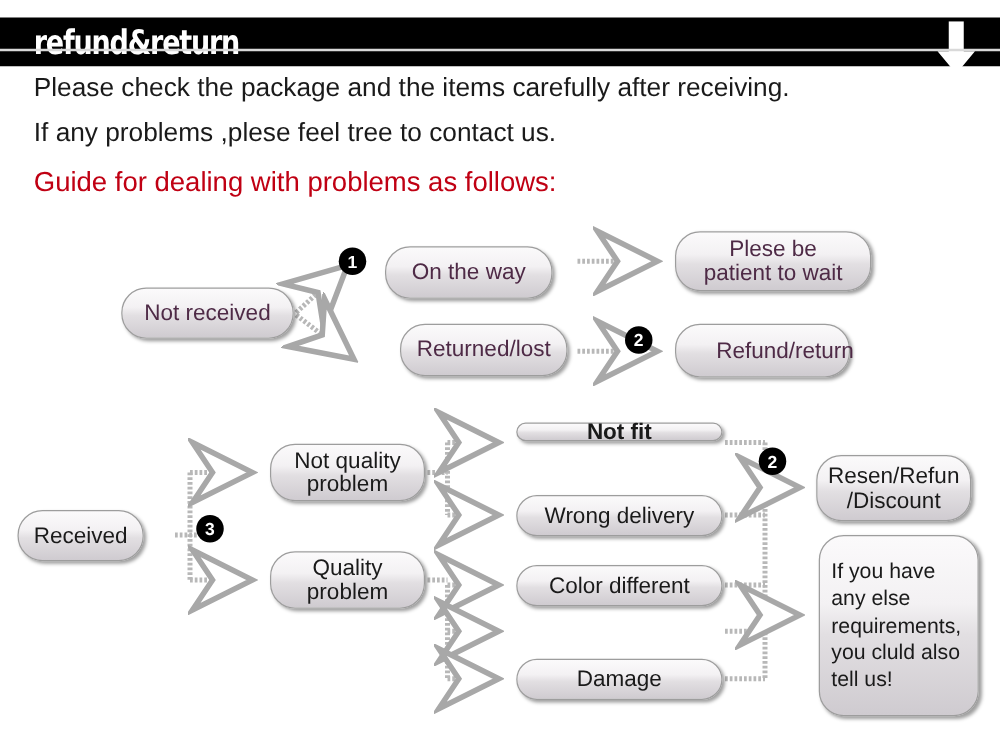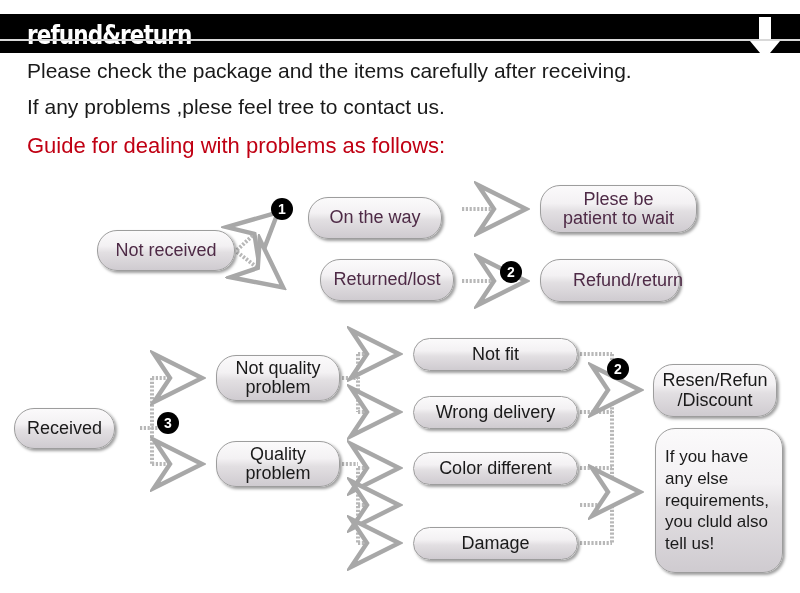--- a/index.html
+++ b/index.html
@@ -100,21 +100,21 @@
   #n-not-received   { left: 97px;  top: 230px; width: 138px; height: 41px; }
   #n-on-the-way     { left: 308px; top: 197px; width: 134px; height: 42px; }
   #n-returned-lost  { left: 308px; top: 259px; width: 134px; height: 42px; margin-left: 12px; }
   #n-patient        { left: 540px; top: 185px; width: 157px; height: 48px; }
   #n-refund-return  { left: 540px; top: 259px; width: 140px; height: 43px; padding-left: 36px; }
 
   
   #n-received       { left: 14px;  top: 408px; width: 101px; height: 41px; }
   #n-not-quality    { left: 216px; top: 355px; width: 124px; height: 46px; }
   #n-quality        { left: 216px; top: 441px; width: 124px; height: 46px; }
-  #n-not-fit        { left: 413px; top: 338px; width: 165px; height: 33px; }
+  #n-not-fit        { left: 413px; top: 338px; width: 165px; height: 15px; font-weight: bold; }
   #n-wrong-delivery { left: 413px; top: 396px; width: 165px; height: 33px; }
   #n-color-diff     { left: 413px; top: 452px; width: 165px; height: 33px; }
   #n-quality-defect { left: 413px; top: 489px; width: 165px; height: 33px; }
   #n-damage         { left: 413px; top: 527px; width: 165px; height: 33px; }
   #n-resend         { left: 653px; top: 364px; width: 124px; height: 53px; }
   #n-anyelse        { left: 655px; top: 428px; width: 128px; height: 145px;
                       font-size: 17px; }
 
   
   .badge {

